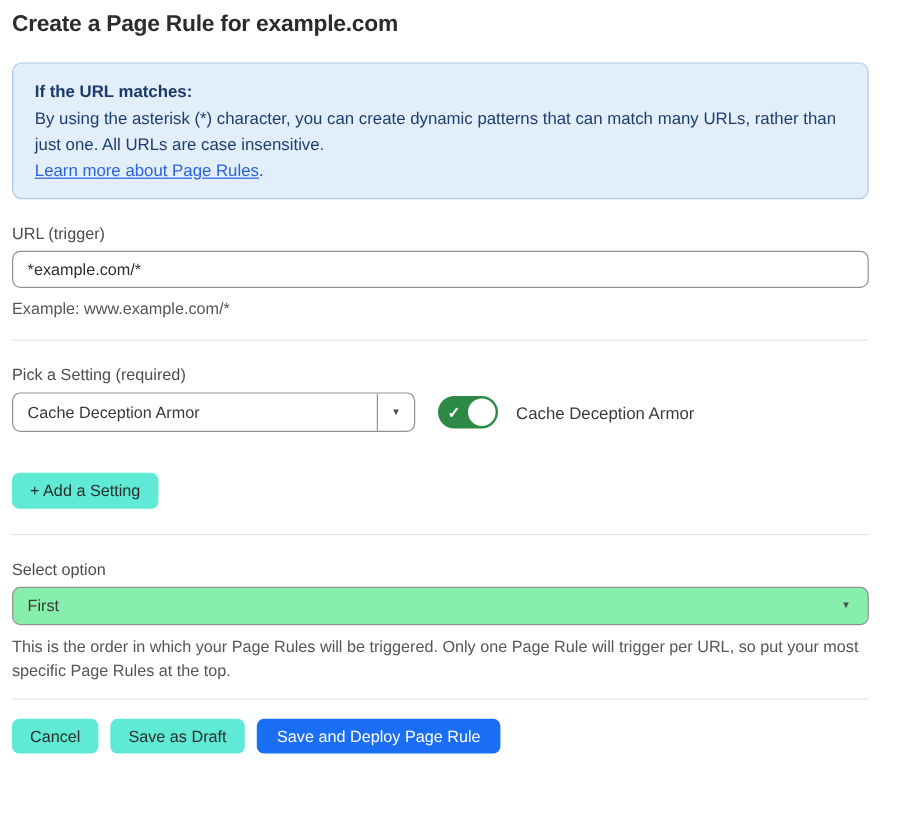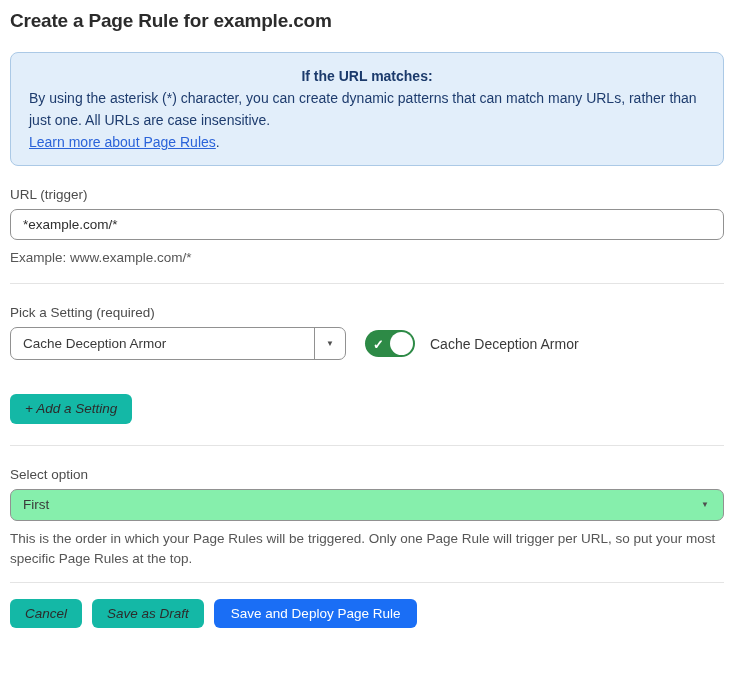--- a/index.html
+++ b/index.html
@@ -26,21 +26,20 @@
     border: 1px solid #abc9e6;
     border-radius: 8px;
     padding: 12px 18px;
     font-size: 14px;
     line-height: 22px;
     color: #1e3c6e;
   }
   .info-heading {
     font-weight: 700;
     color: #1b3a6b;
-    text-align: center;
   }
   .info-body { color: #1e3c6e; }
   .info-link {
     color: #2b63d9;
     text-decoration: underline;
     cursor: pointer;
   }
   .field-label {
     font-size: 13.5px;
     color: #4c4c4c;
@@ -146,23 +145,22 @@
     display: inline-block;
     border: none;
     border-radius: 6px;
     font-family: "Liberation Sans", sans-serif;
     font-size: 13.5px;
     padding: 8px 15px;
     cursor: pointer;
     line-height: 1;
   }
   .btn-secondary {
-    background: #14b8a6;
+    background: #5eead4;
     color: #2c2c2c;
-    font-style: italic;
   }
   .btn-primary {
     background: #1a6ef5;
     color: #ffffff;
     padding: 8px 17px;
   }
   .add-setting-btn { margin-top: 34px; }
   .select-full {
     width: 100%;
     height: 32px;

